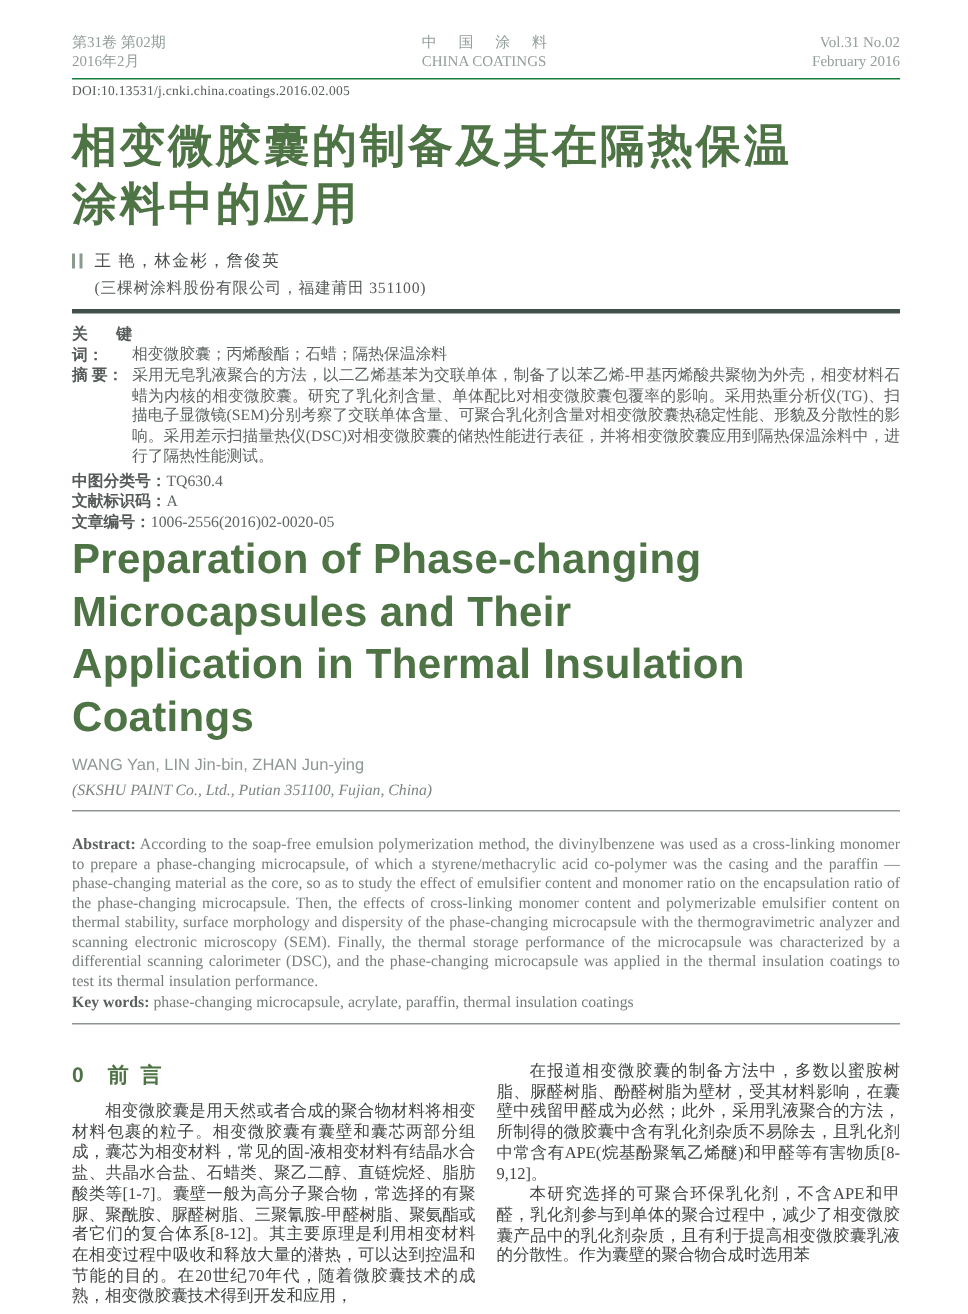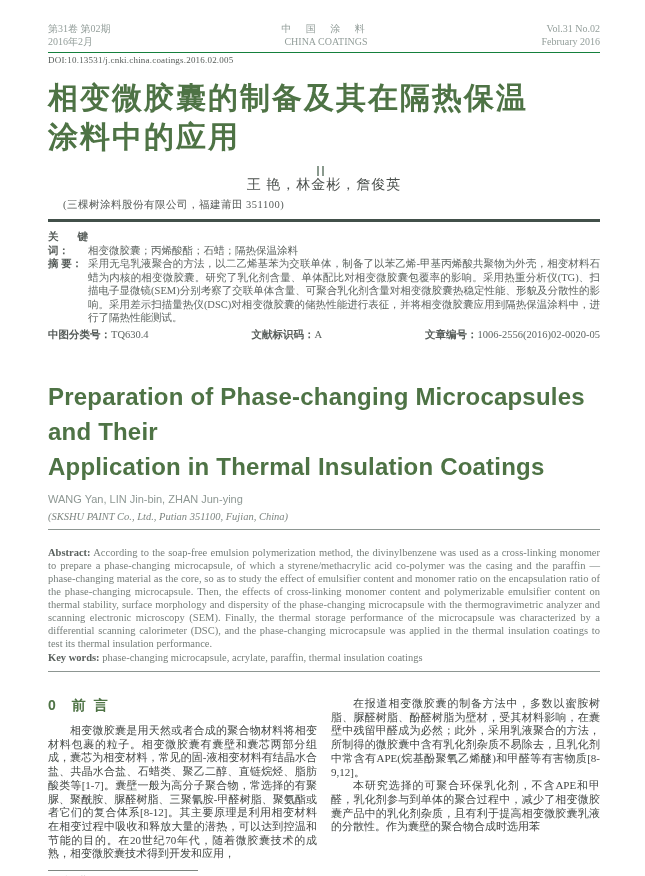--- a/index.html
+++ b/index.html
@@ -13,57 +13,56 @@
   }
   .page { padding: 22px 45px 0 48px; }
 
   
   .jheader {
     display: flex; justify-content: space-between; align-items: flex-start;
     color: #939e9a; font-size: 10px; line-height: 13px;
     border-bottom: 1px solid #15803d; padding-bottom: 4px;
   }
   .jheader .col { white-space: nowrap; }
-  .jheader .center { text-align: center; }
+  .jheader .center { text-align: left; }
   .jheader .right { text-align: right; }
   .jname-cn { letter-spacing: 6px; }
   .doi { font-size: 9px; color: #565c59; margin-top: 2px; letter-spacing: 0.2px; }
 
   
   .title-cn {
     margin-top: 13px;
     font-family: "Liberation Sans", "DejaVu Sans", sans-serif;
     font-weight: bold; color: #4e7345;
     font-size: 30px; line-height: 39px; letter-spacing: 2px;
   }
   .authors-cn {
-    margin-top: 10px; font-size: 14px; color: #4a4f4c; letter-spacing: 1px;
-    display: flex; align-items: center; flex-direction: column;
+    margin-top: 10px; font-size: 11px; color: #4a4f4c; letter-spacing: 1px;
+    display: flex; align-items: center;
   }
   .amark {
     display: inline-block; width: 7px; height: 10px; margin-right: 8px;
     border-left: 2px solid #8a9a8e; border-right: 2px solid #8a9a8e;
   }
   .affil-cn { margin-top: 4px; font-size: 10.5px; color: #555a57; padding-left: 15px; letter-spacing: 0.5px; }
   .rule-thick { margin-top: 7px; height: 3px; background: #42504a; }
 
   
   .abs-cn { margin-top: 8px; font-size: 10.5px; line-height: 13.5px; color: #5d6461; text-align: justify; }
   .hang { padding-left: 40px; }
   .hang .lbl { display: inline-block; width: 40px; margin-left: -40px; font-weight: bold; color: #555b58; }
   .kw-cn { margin-top: 2px; }
-  .clc-row { display: flex; justify-content: space-between; margin-top: 3px; font-size: 10.5px; color: #5d6461; }
+  .clc-row { display: flex; justify-content: space-between; margin-top: 3px; font-size: 10.5px; color: #5d6461; flex-direction: column; }
   .clc-row b { font-weight: bold; color: #555b58; }
 
   
   .title-en {
-    margin-top: 38px;
     font-family: "Liberation Sans", "DejaVu Sans", sans-serif;
     font-weight: bold; color: #4e7345;
-    font-size: 24px; line-height: 35px; letter-spacing: 0.2px;
+    font-size: 28px; line-height: 35px; letter-spacing: 0.2px;
   }
   .authors-en {
     margin-top: 9px; font-size: 11px; color: #8e9894;
     font-family: "Liberation Sans", "DejaVu Sans", sans-serif;
   }
   .affil-en { margin-top: 6px; font-size: 10.5px; font-style: italic; color: #7d8580; }
   .rule-thin { margin-top: 7px; border-top: 1px solid #8d9692; }
   .abs-en { margin-top: 16px; font-size: 10.5px; line-height: 13px; color: #767e7a; text-align: justify; }
   .abs-en .lbl-en { font-weight: bold; color: #5a615e; }
   .kw-en { margin-top: 1px; }

